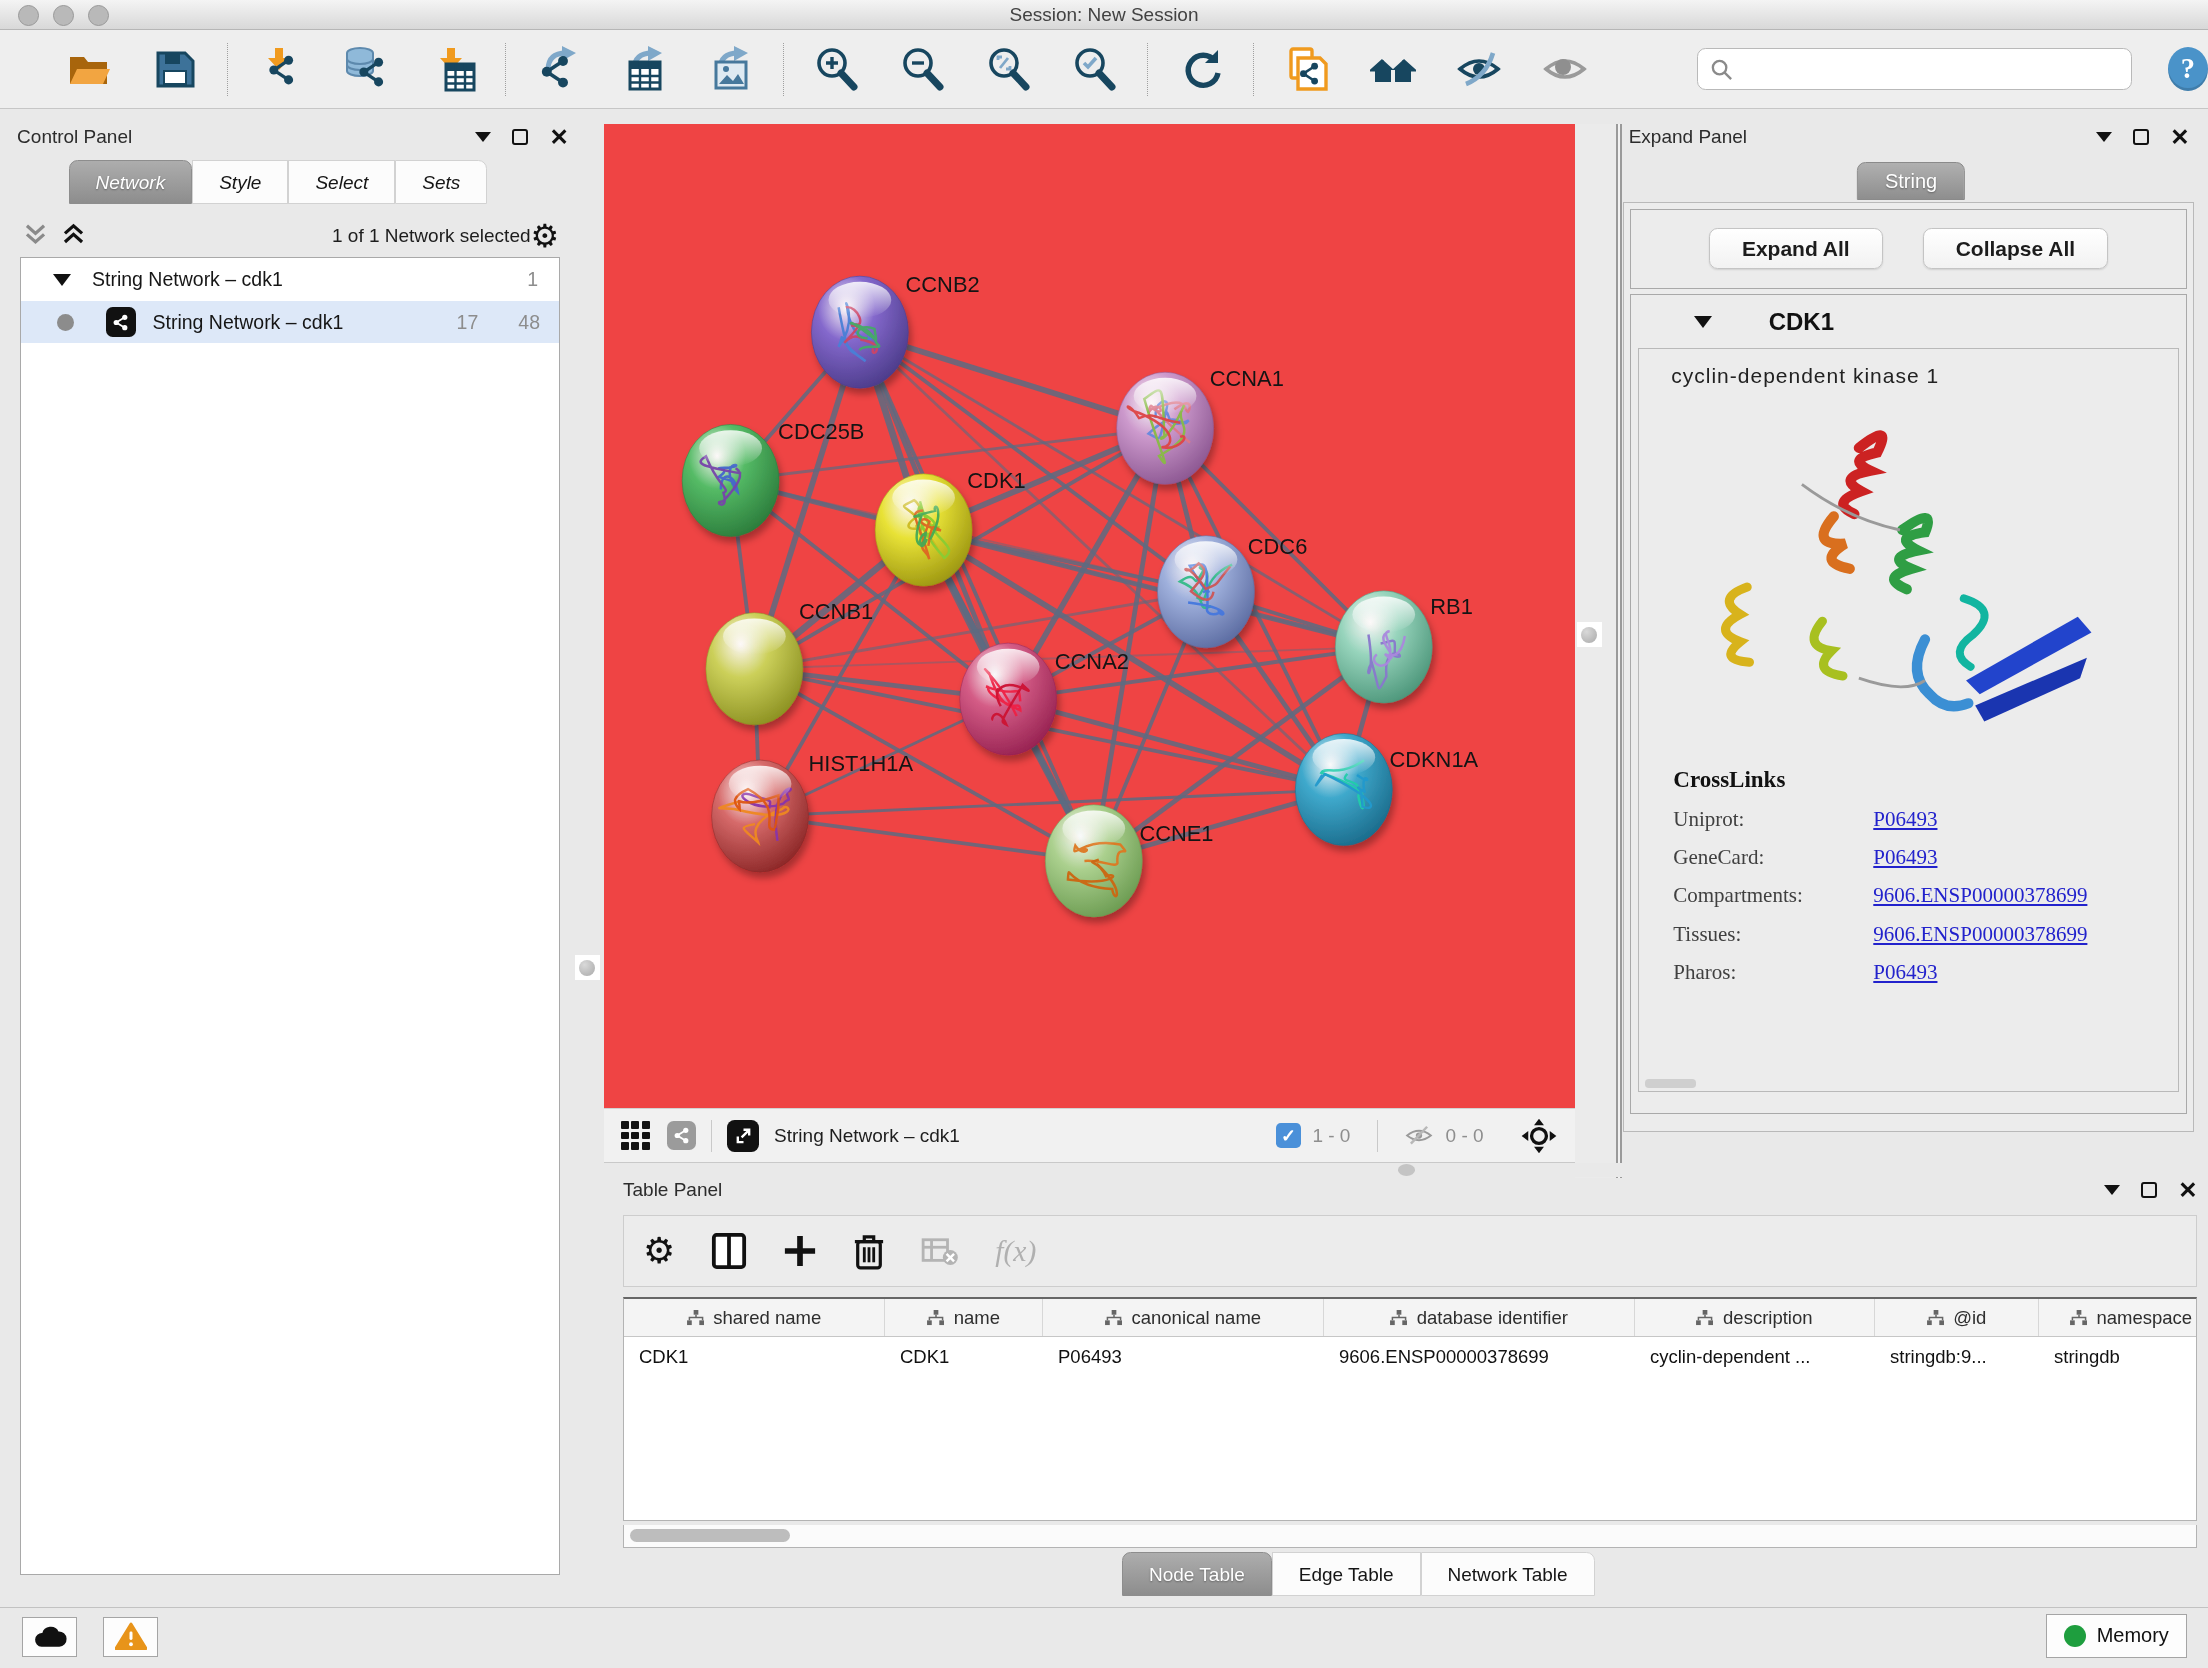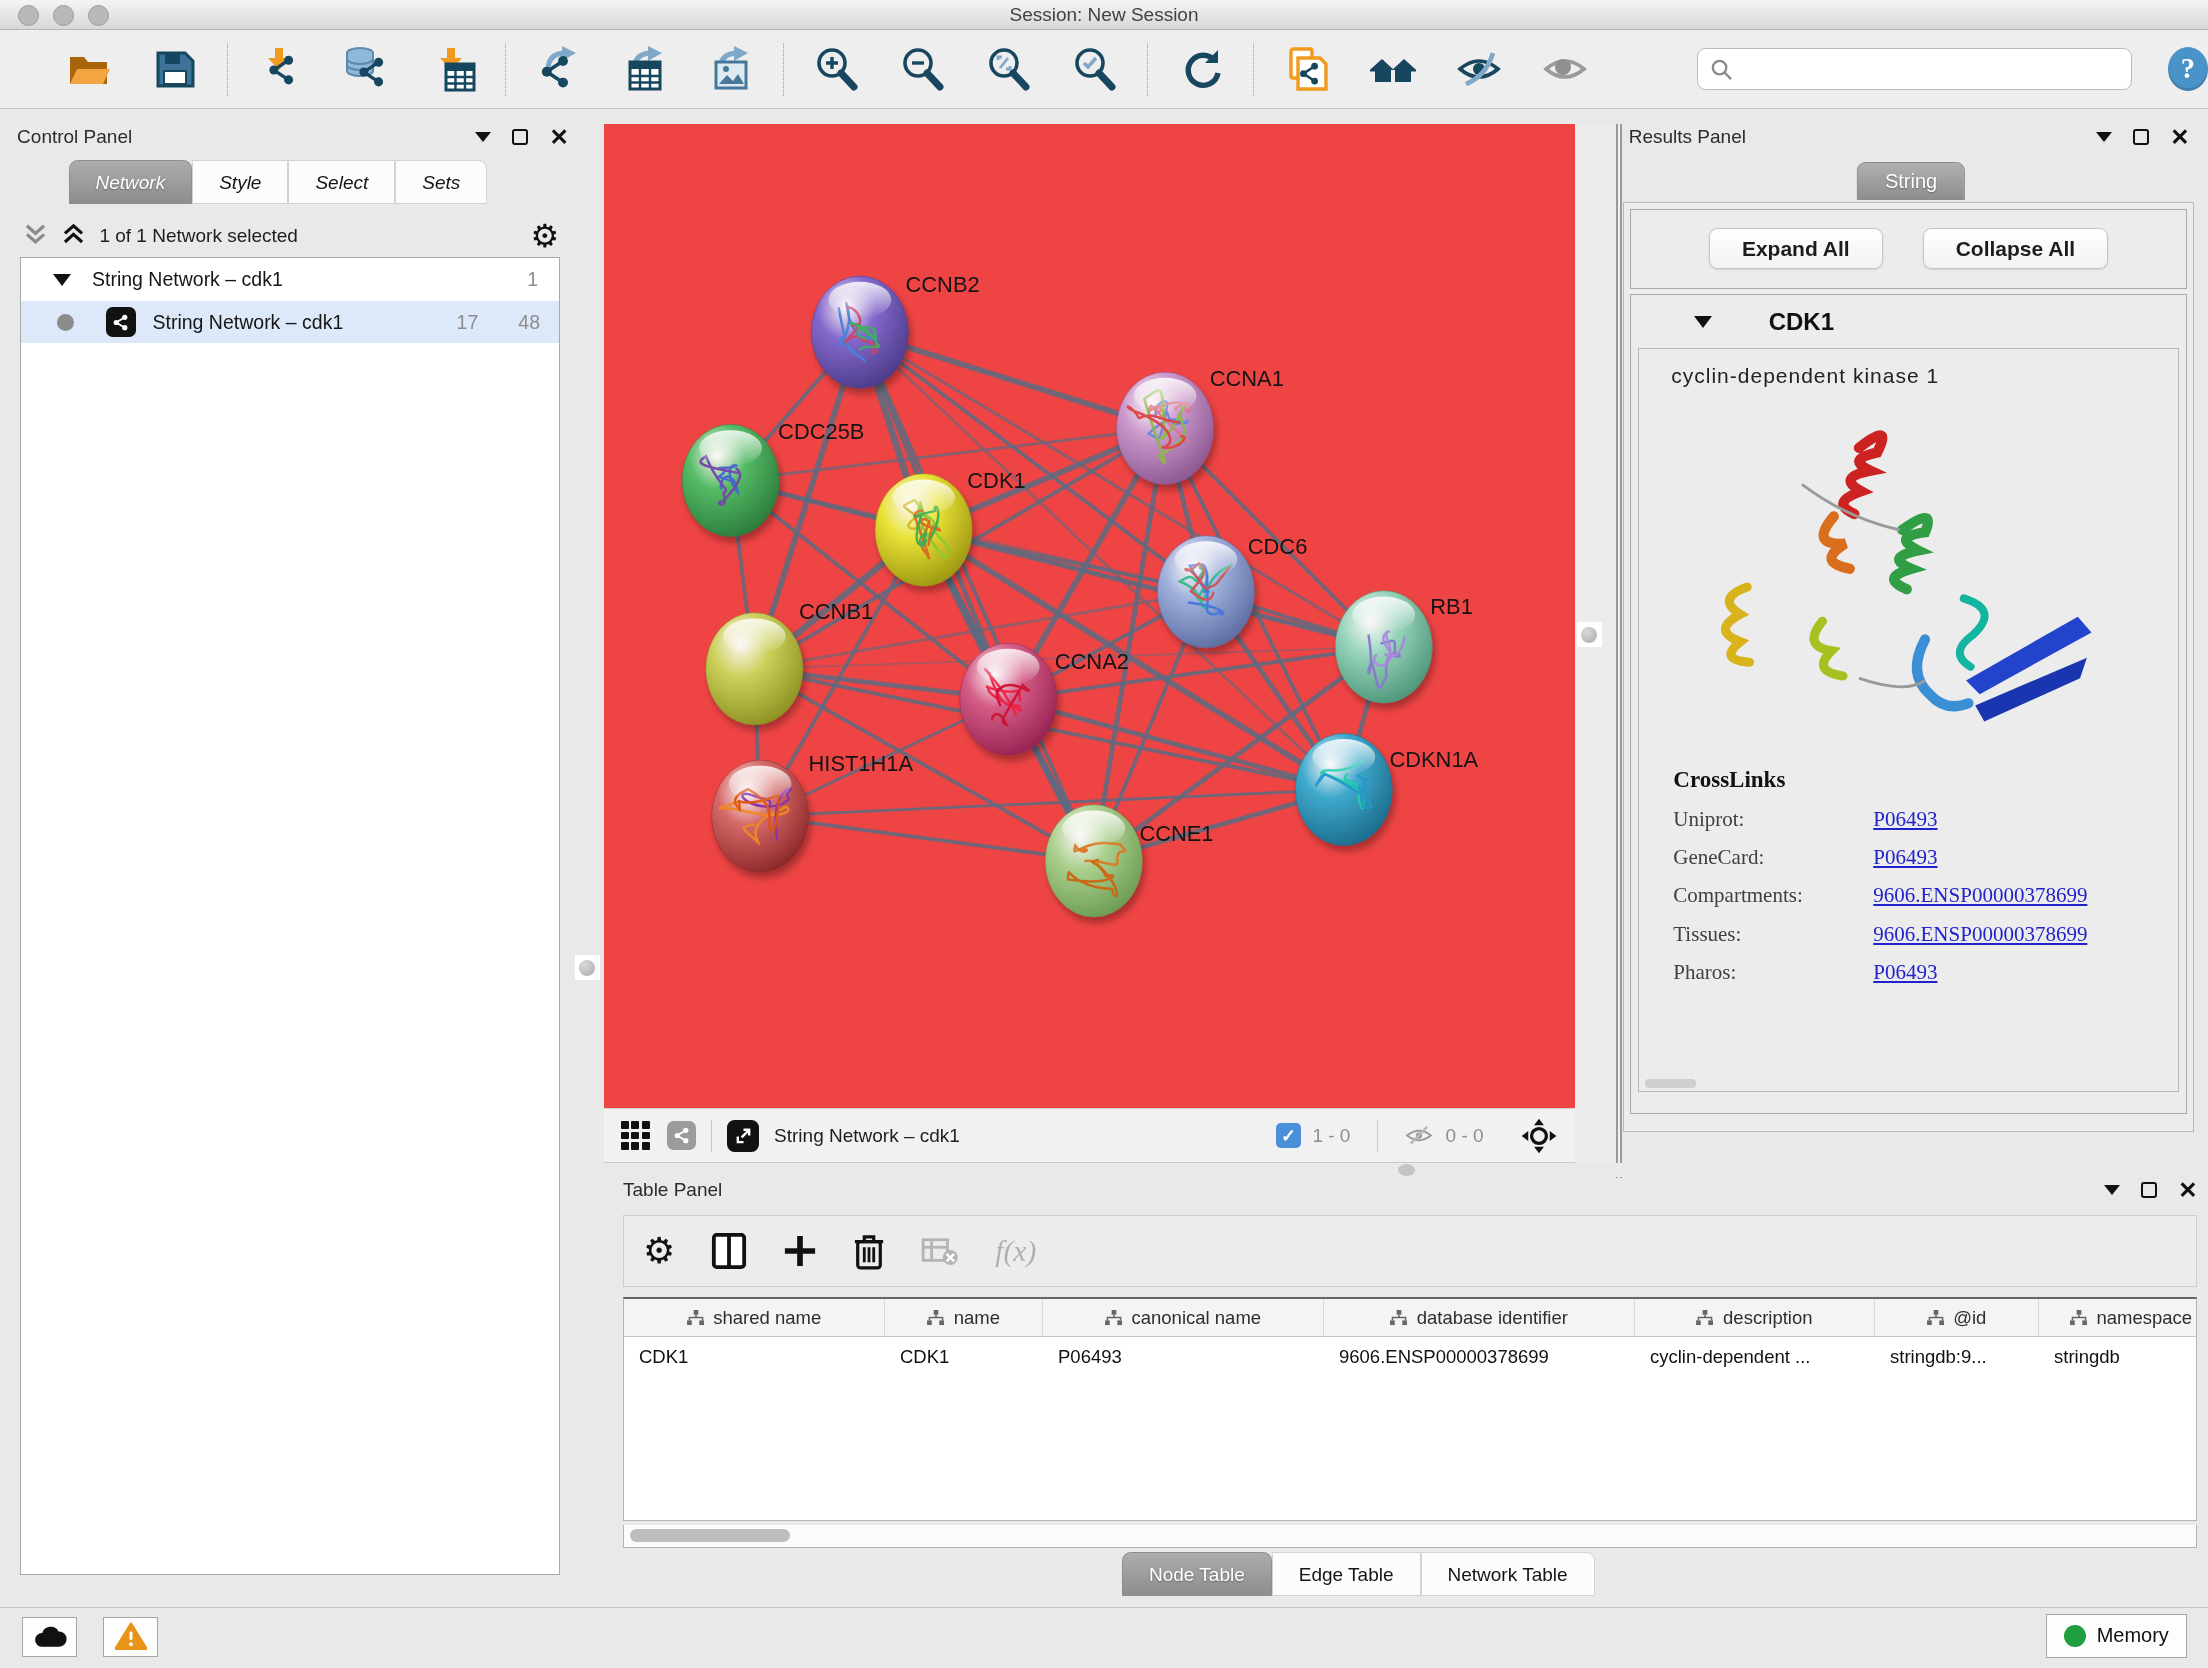--- a/index.html
+++ b/index.html
@@ -40,21 +40,21 @@
   .cp-head { position:absolute; left:7.6px; top:1.9px; right:3.8px; }
   .cp-tabs { position:absolute; left:59px; top:36px; display:flex;font-style:italic; }
   .tab { height:44px; line-height:44px; padding:0 26px; font-size:19px; background:#fcfcfc;
     border:1px solid #d2d2d2; color:#151515; }
   .tab.first { border-radius:8.6px 0 0 0; }
   .tab.last { border-radius:0 8.6px 0 0; }
   .tab.selected { background:linear-gradient(#adadad,#8d8d8d); color:#fff; border-color:#8d8d8d;
     border-radius:8.6px 8.6px 0 0; text-shadow:0 1px 1.9px rgba(0,0,0,.35); }
   .cp-sub { position:absolute; left:13.3px; top:91px; right:13.3px; height:42px; display:flex; align-items:center; }
   .chev { margin-right:13.3px; }
-  .cp-sub-label { flex:1; text-align:left; font-size:19px; color:#1d1d1d; }
+  .cp-sub-label { flex:1; text-align:right; font-size:19px; color:#1d1d1d; }
   .gear-glyph { font-size:32px; color:#111; line-height:32px; }
   .tree-box { position:absolute; left:10.5px; top:133px; width:540px; height:1318px; background:#fff; border:1.4px solid #a9a9a9; }
   .tree-row { display:flex; align-items:center; height:43px; font-size:19.5px; color:#161616; }
   .tree-row .count { color:#8d8d8d; margin-left:auto; margin-right:21px; }
   .tri-down { width:0; height:0; border-left:9.5px solid transparent; border-right:9.5px solid transparent; border-top:12.4px solid #111; }
   .row-child { background:#dde8f8; height:42px; }
   .dot { width:17px; height:17px; border-radius:50%; background:#8c8c8c; }
   .share-badge { width:29.5px; height:29.5px; background:#111; border-radius:6.7px; display:flex; align-items:center; justify-content:center; }
   .nums { margin-left:auto; display:flex; gap:40px; margin-right:19px; color:#8d8d8d; }
 
@@ -696,21 +696,21 @@
     <span>0 - 0</span>
     <svg class="crosshair" width="38" height="38" viewBox="0 0 46 46">
       <circle cx="23" cy="23" r="9" fill="none" stroke="#111" stroke-width="4"></circle>
       <path d="M23 2 l6 8 h-12 z M44 23 l-8 6 v-12 z M23 44 l-6-8 h12 z M2 23 l8-6 v12 z" fill="#111"></path>
     </svg>
   </span>
 </div>
 
 <div class="results-panel">
   <div class="panel-head rp-head">
-    <span>Results Panel</span>
+    <span>Expand Panel</span>
     <span class="win-btns">
       <span class="wb-min"></span>
       <span class="wb-float"></span>
       <span class="wb-close">✕</span>
     </span>
   </div>
   <div class="rp-tab">String</div>
   <div class="rp-box">
     <div class="rp-actions">
       <button class="rp-btn">Expand All</button>

